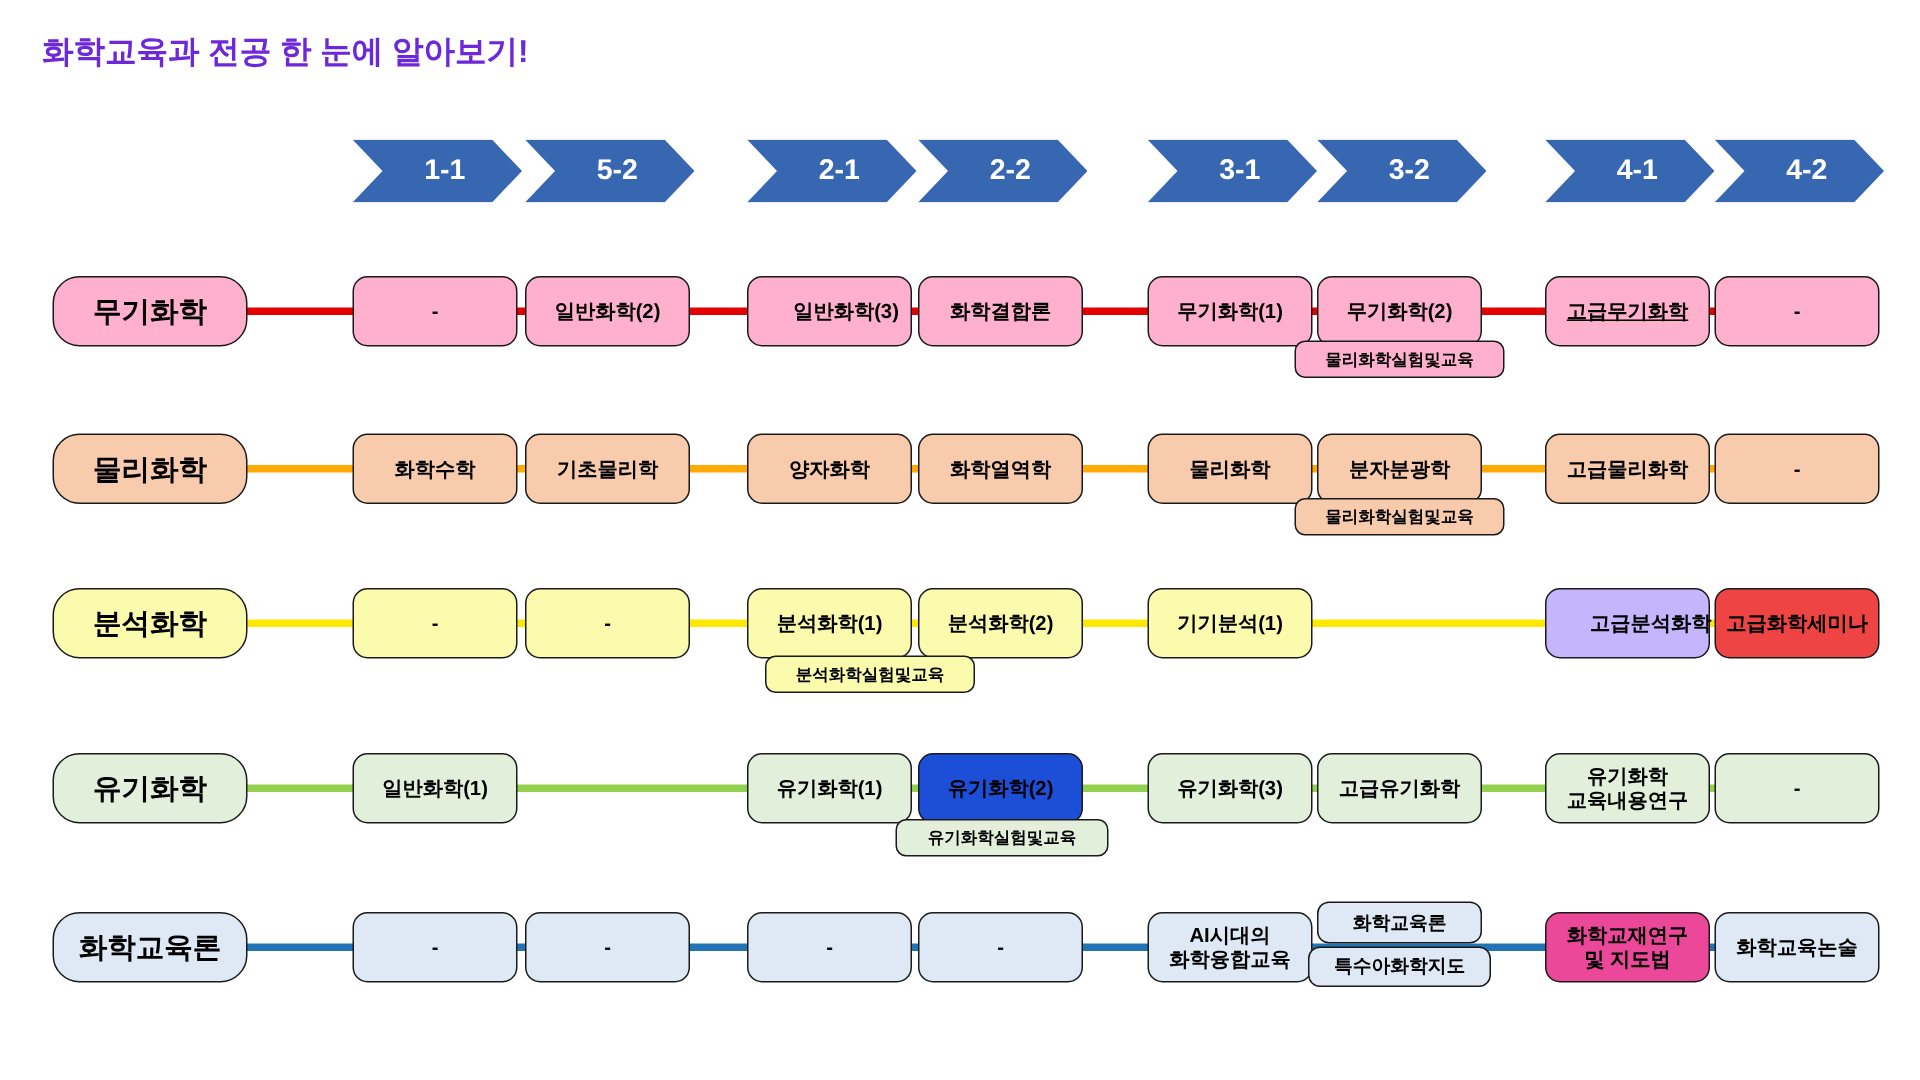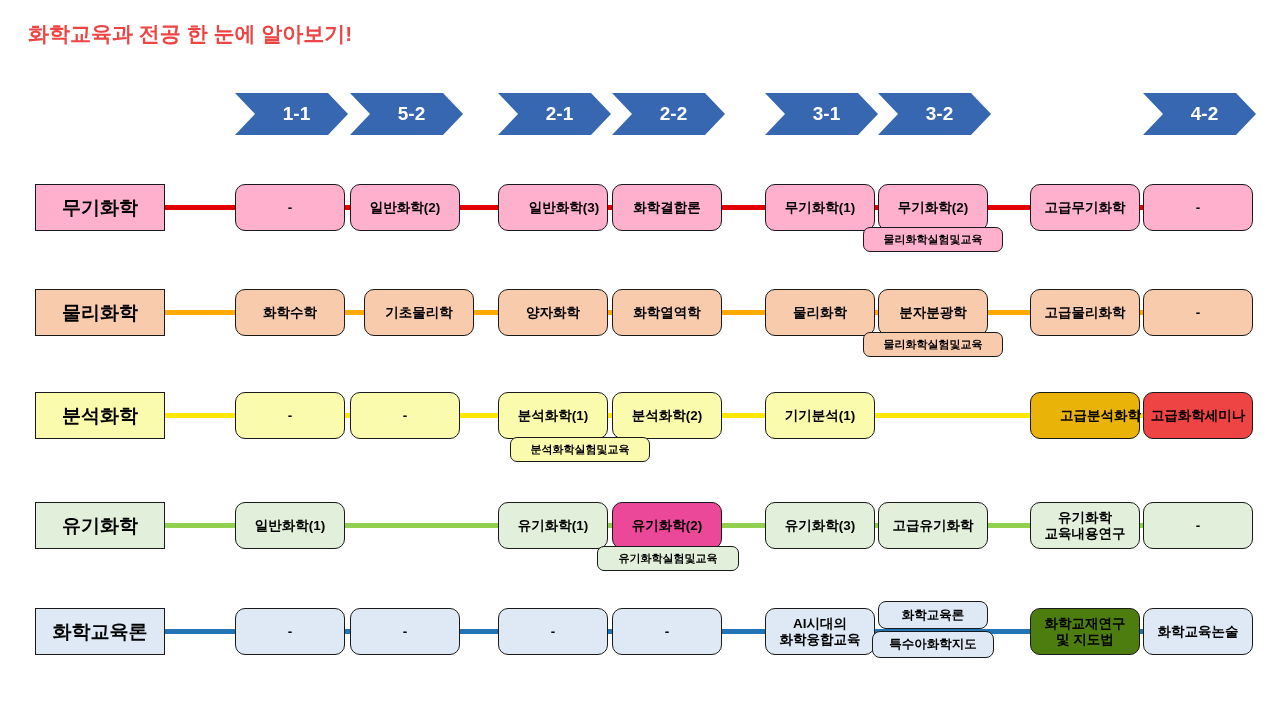--- a/index.html
+++ b/index.html
@@ -15,21 +15,21 @@
     background: #ffffff;
     overflow: hidden;
   }
   .title {
     position: absolute;
     left: 28px;
     top: 20px;
     margin: 0;
     font-size: 21px;
     font-weight: bold;
-    color: #ef4444;
+    color: #6d28d9;
   }
   
   .arrow {
     position: absolute;
     top: 93px;
     width: 113px;
     height: 42px;
     clip-path: polygon(0 0, calc(100% - 20px) 0, 100% 50%, calc(100% - 20px) 100%, 0 100%, 20px 50%);
     color: #ffffff;
     font-weight: bold;
@@ -60,21 +60,21 @@
   .ln0 { top: 205px; } .ln1 { top: 310px; }
   .ln2 { top: 413px; } .ln3 { top: 523px; }
   .ln4 { top: 629px; }
   
   .rowlabel {
     position: absolute;
     left: 35px;
     width: 130px;
     height: 47px;
     border: 1.6px solid #1a1a1a;
-    border-radius: 0;
+    border-radius: 18px;
     display: flex;
     align-items: center;
     justify-content: center;
     font-size: 19px;
     font-weight: bold;
     color: #000000;
     z-index: 2;
     box-sizing: border-box;
   }
   
@@ -131,73 +131,74 @@
 <div class="canvas">
 
   <h1 class="title">화학교육과 전공 한 눈에 알아보기!</h1>
 
   <div class="arrow c0" style="background-color: rgb(55, 103, 177);">1-1</div>
   <div class="arrow c1" style="background-color: rgb(55, 103, 177);">5-2</div>
   <div class="arrow c2" style="background-color: rgb(55, 103, 177);">2-1</div>
   <div class="arrow c3" style="background-color: rgb(55, 103, 177);">2-2</div>
   <div class="arrow c4" style="background-color: rgb(55, 103, 177);">3-1</div>
   <div class="arrow c5" style="background-color: rgb(55, 103, 177);">3-2</div>
+  <div class="arrow c6" style="background-color: rgb(55, 103, 177);">4-1</div>
   <div class="arrow c7" style="background-color: rgb(55, 103, 177);">4-2</div>
 
   <div class="line ln0" style="background-color: rgb(227, 0, 0);"></div>
   <div class="rowlabel rt0" style="background-color: rgb(255, 176, 204);">무기화학</div>
   <div class="cell rt0 c0" style="background-color: rgb(255, 176, 204);">-</div>
   <div class="cell rt0 c1" style="background-color: rgb(255, 176, 204);">일반화학(2)</div>
   <div class="cell rt0 c2" style="background-color: rgb(255, 176, 204); padding-left: 27px;">일반화학(3)</div>
   <div class="cell rt0 c3" style="background-color: rgb(255, 176, 204);">화학결합론</div>
   <div class="cell rt0 c4" style="background-color: rgb(255, 176, 204);">무기화학(1)</div>
   <div class="cell rt0 c5" style="background-color: rgb(255, 176, 204);">무기화학(2)</div>
-  <div class="cell rt0 c6" style="background-color: rgb(255, 176, 204);">고급무기화학</div>
+  <div class="cell rt0 c6" style="background-color: rgb(255, 176, 204); text-decoration: underline;">고급무기화학</div>
   <div class="cell rt0 c7" style="background-color: rgb(255, 176, 204);">-</div>
   <div class="sub s0" style="background-color: rgb(255, 176, 204);">물리화학실험및교육</div>
 
   <div class="line ln1" style="background-color: rgb(255, 170, 0);"></div>
   <div class="rowlabel rt1" style="background-color: rgb(248, 203, 173);">물리화학</div>
   <div class="cell rt1 c0" style="background-color: rgb(248, 203, 173);">화학수학</div>
-  <div class="cell rt1 c1" style="background-color: rgb(248, 203, 173); margin-left: 14px;">기초물리학</div>
+  <div class="cell rt1 c1" style="background-color: rgb(248, 203, 173);">기초물리학</div>
   <div class="cell rt1 c2" style="background-color: rgb(248, 203, 173);">양자화학</div>
   <div class="cell rt1 c3" style="background-color: rgb(248, 203, 173);">화학열역학</div>
   <div class="cell rt1 c4" style="background-color: rgb(248, 203, 173);">물리화학</div>
   <div class="cell rt1 c5" style="background-color: rgb(248, 203, 173);">분자분광학</div>
   <div class="cell rt1 c6" style="background-color: rgb(248, 203, 173);">고급물리화학</div>
   <div class="cell rt1 c7" style="background-color: rgb(248, 203, 173);">-</div>
   <div class="sub s1" style="background-color: rgb(248, 203, 173);">물리화학실험및교육</div>
 
   <div class="line ln2" style="background-color: rgb(255, 232, 0);"></div>
   <div class="rowlabel rt2" style="background-color: rgb(251, 251, 174);">분석화학</div>
   <div class="cell rt2 c0" style="background-color: rgb(251, 251, 174);">-</div>
   <div class="cell rt2 c1" style="background-color: rgb(251, 251, 174);">-</div>
   <div class="cell rt2 c2" style="background-color: rgb(251, 251, 174);">분석화학(1)</div>
   <div class="cell rt2 c3" style="background-color: rgb(251, 251, 174);">분석화학(2)</div>
   <div class="cell rt2 c4" style="background-color: rgb(251, 251, 174);">기기분석(1)</div>
-  <div class="cell rt2 c6" style="background-color: #eab308; padding-left: 36px;">고급분석화학</div>
+  <div class="cell rt2 c6" style="background-color: #c4b5fd; padding-left: 36px;">고급분석화학</div>
   <div class="cell rt2 c7" style="background-color: #ef4444;">고급화학세미나</div>
   <div class="sub s2" style="background-color: rgb(251, 251, 174);">분석화학실험및교육</div>
 
   <div class="line ln3" style="background-color: rgb(146, 208, 80);"></div>
   <div class="rowlabel rt3" style="background-color: rgb(226, 239, 218);">유기화학</div>
   <div class="cell rt3 c0" style="background-color: rgb(226, 239, 218);">일반화학(1)</div>
   <div class="cell rt3 c2" style="background-color: rgb(226, 239, 218);">유기화학(1)</div>
-  <div class="cell rt3 c3" style="background-color: #ec4899;">유기화학(2)</div>
+  <div class="cell rt3 c3" style="background-color: #1d4ed8;">유기화학(2)</div>
   <div class="cell rt3 c4" style="background-color: rgb(226, 239, 218);">유기화학(3)</div>
   <div class="cell rt3 c5" style="background-color: rgb(226, 239, 218);">고급유기화학</div>
   <div class="cell rt3 c6" style="background-color: rgb(226, 239, 218);">유기화학 교육내용연구</div>
   <div class="cell rt3 c7" style="background-color: rgb(226, 239, 218);">-</div>
   <div class="sub s3" style="background-color: rgb(226, 239, 218);">유기화학실험및교육</div>
 
   <div class="line ln4" style="background-color: rgb(35, 116, 181);"></div>
   <div class="rowlabel rt4" style="background-color: rgb(222, 233, 245);">화학교육론</div>
   <div class="cell rt4 c0" style="background-color: rgb(222, 233, 245);">-</div>
   <div class="cell rt4 c1" style="background-color: rgb(222, 233, 245);">-</div>
   <div class="cell rt4 c2" style="background-color: rgb(222, 233, 245);">-</div>
   <div class="cell rt4 c3" style="background-color: rgb(222, 233, 245);">-</div>
   <div class="cell rt4 c4" style="background-color: rgb(222, 233, 245);">AI시대의 화학융합교육</div>
   <div class="cell stack-top c5" style="background-color: rgb(222, 233, 245);">화학교육론</div>
-  <div class="cell rt4 c6" style="background-color: #4d7c0f;">화학교재연구 및 지도법</div>
+  <div class="cell rt4 c6" style="background-color: #ec4899;">화학교재연구 및 지도법</div>
   <div class="cell rt4 c7" style="background-color: rgb(222, 233, 245);">화학교육논술</div>
   <div class="sub s4" style="background-color: rgb(222, 233, 245);">특수아화학지도</div>
 
 </div>
 
 </body></html>

